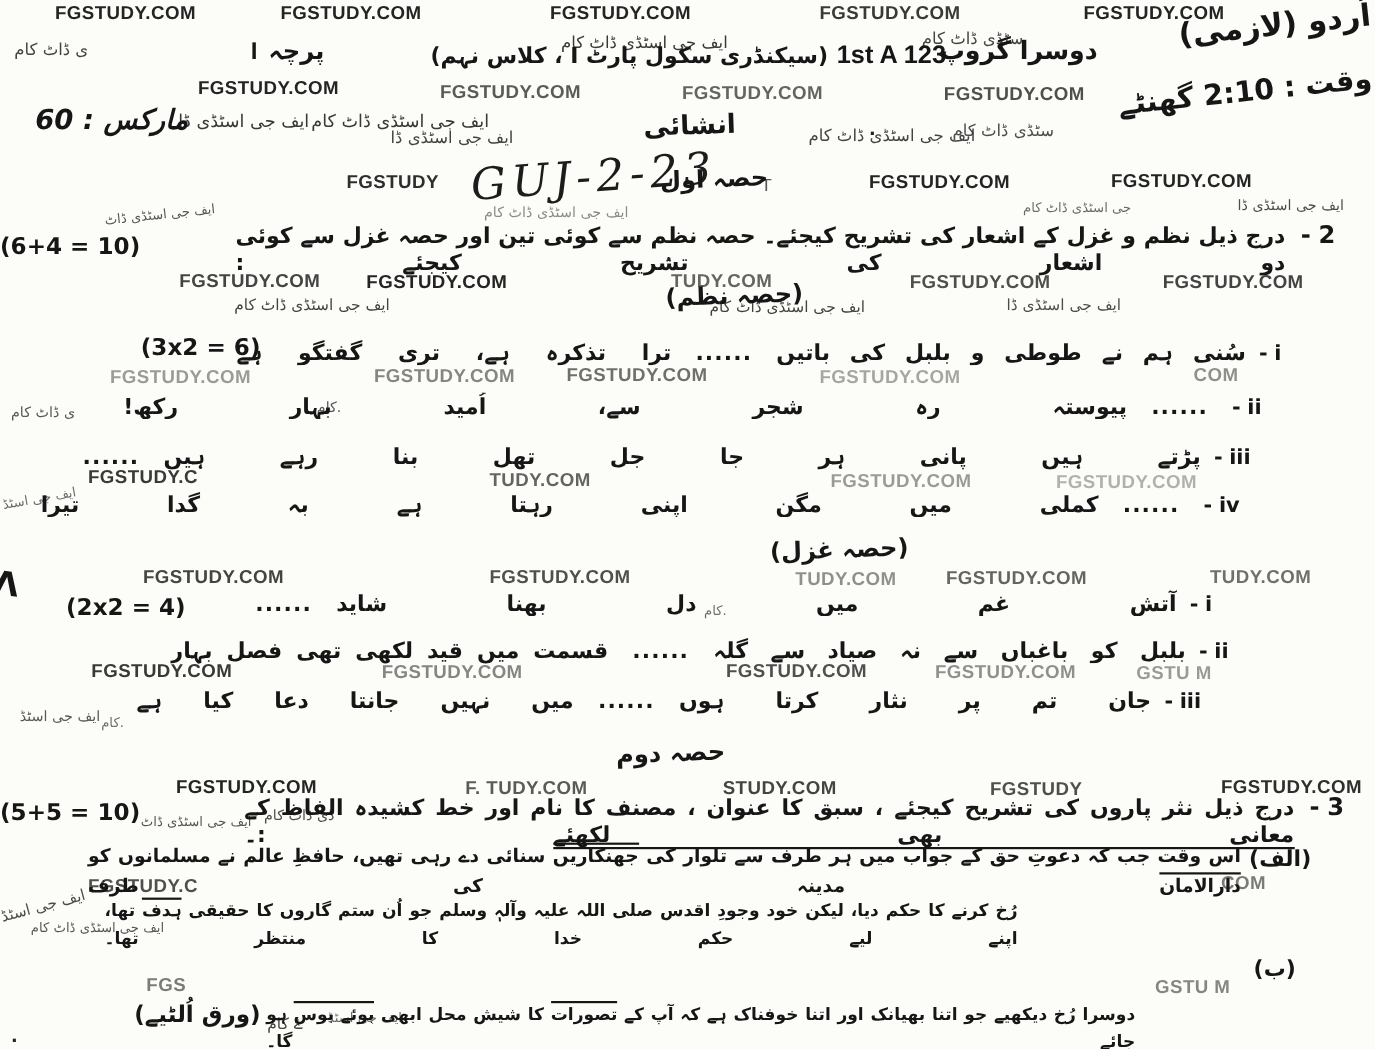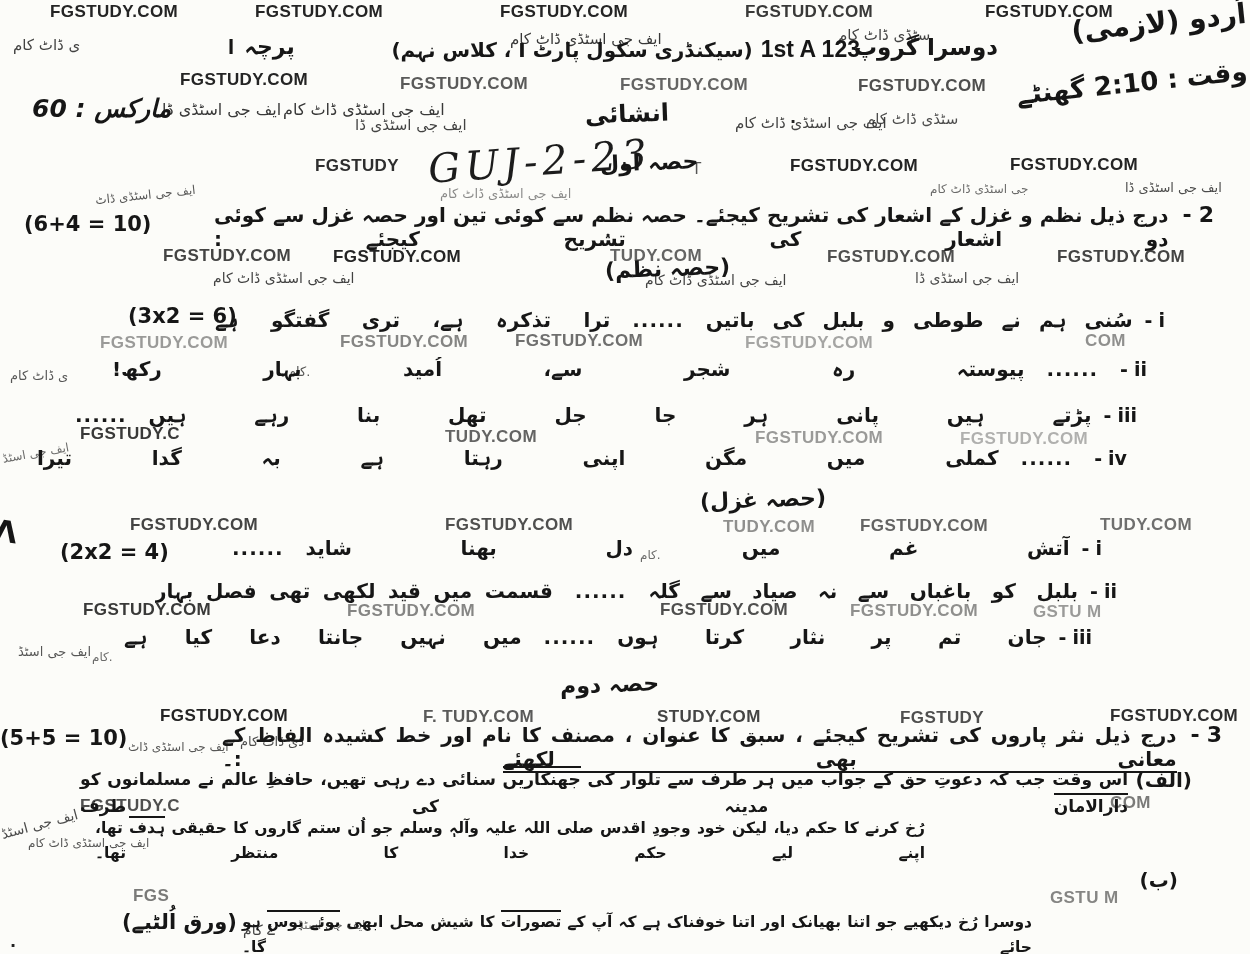--- a/index.html
+++ b/index.html
@@ -147,21 +147,21 @@
 
   <div class="sect" style="left:600px;top:150px;">حصہ اول</div>
 
   <div class="qrow" style="top:202px;right:36px;width:1000px;">
     <span class="qnum">
       <span>2</span>
       <span>-</span>
     </span>
     <span class="qtext">درج ذیل نظم و غزل کے اشعار کی تشریح کیجئے۔ حصہ نظم سے کوئی تین اور حصہ غزل سے کوئی دو اشعار کی تشریح کیجئے :</span>
   </div>
-  <div class="mk" style="left:24px;top:212px;text-align:right;">(6+4 = 10)</div>
+  <div class="mk" style="left:0;top:212px;text-align:right;">(6+4 = 10)</div>
 
   <div class="sect" style="left:605px;top:256px;">(حصہ نظم)</div>
   <div class="mk" style="left:128px;top:304px;">(3x2 = 6)</div>
 
   <div class="verse" style="top:308px;right:85px;width:950px;">
     <span class="vnum">
         <span>i</span>
         <span>-</span>
       </span>
     <span class="hemi h1">سُنی ہم نے طوطی و بلبل کی باتیں</span>

